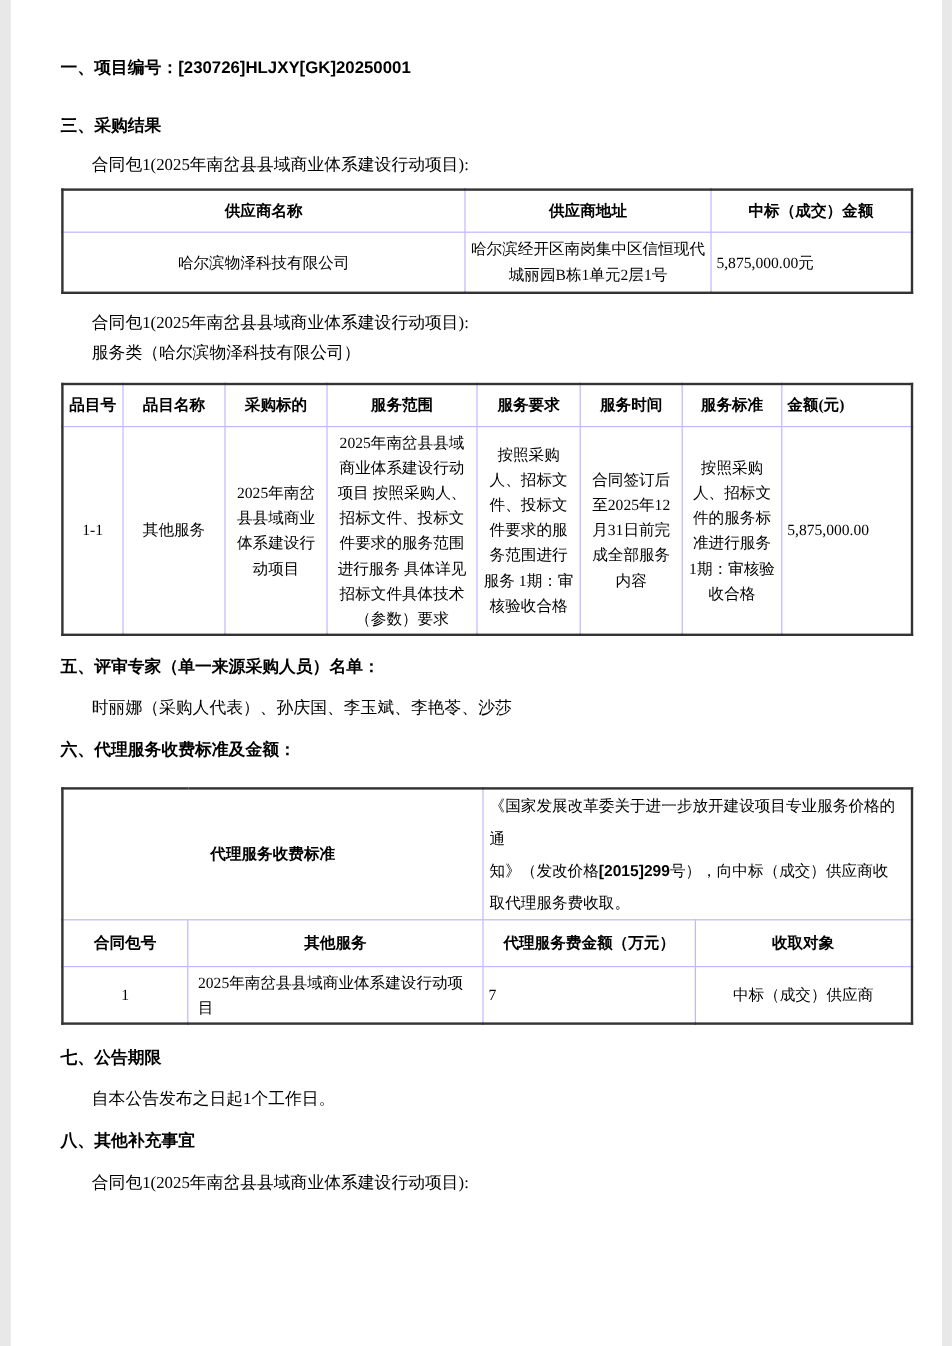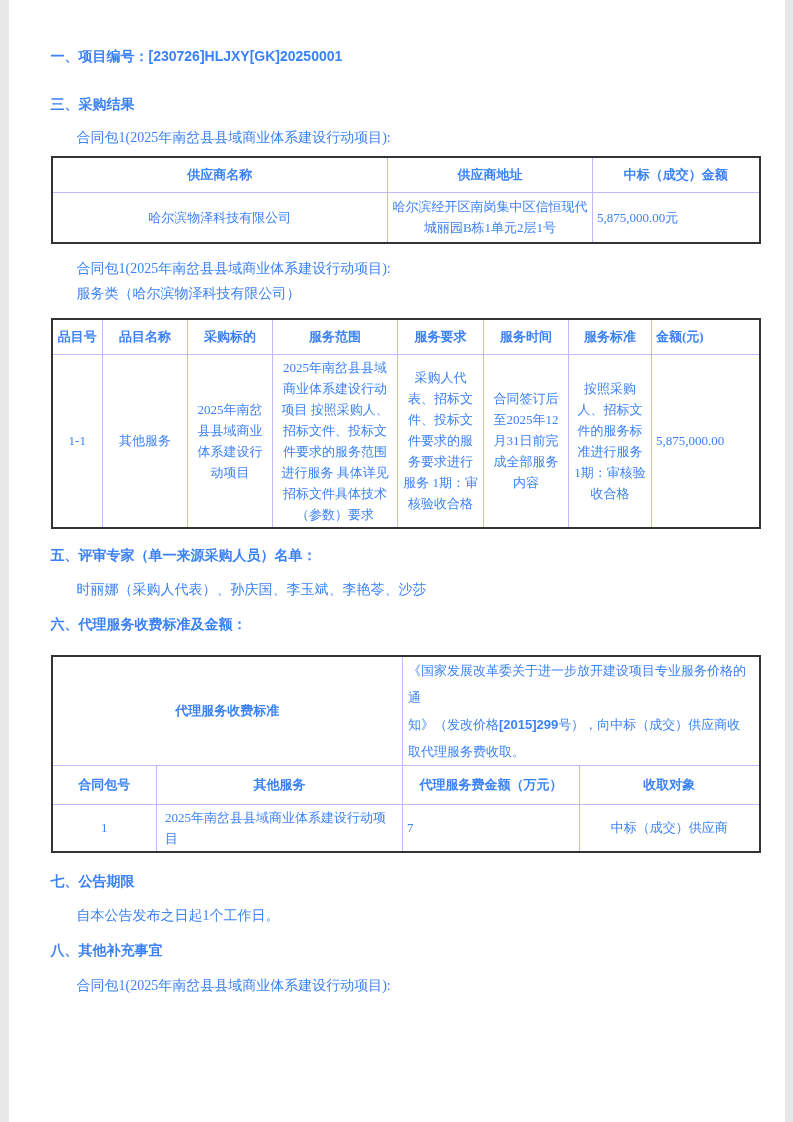--- a/index.html
+++ b/index.html
@@ -1,20 +1,20 @@
 <!DOCTYPE html>
 <html><head>
 <meta charset="utf-8">
 <style>
   * { margin:0; padding:0; box-sizing:border-box; }
   html,body { background:#e8e8e8; }
   .page {
     width:776px; height:1122px; background:#ffffff; position:relative;
     font-family:"Liberation Serif","DejaVu Serif",serif;
-    color:#3b82f6; overflow:hidden; margin:0 auto;
+    color:#000000; overflow:hidden; margin:0 auto;
   }
   .content { padding:48px 41px 0 42px; }
   .h { font-size:14px; font-weight:bold; line-height:16px; }
   .p { font-size:14px; line-height:16px; }
   .indent { margin-left:26px; }
   .latin { font-family:"Liberation Sans","DejaVu Sans",sans-serif; }
   .mt32 { margin-top:32px; } .mt17 { margin-top:17px; } .mt10 { margin-top:10px; }
   .mt14 { margin-top:14px; } .mt9  { margin-top:9px; }  .mt16 { margin-top:16px; }
   .mt19 { margin-top:19px; } .mt18 { margin-top:18px; } .mt22 { margin-top:22px; }
   .mt21 { margin-top:21px; }
@@ -96,21 +96,21 @@
         <th>服务要求</th>
         <th>服务时间</th>
         <th>服务标准</th>
         <th class="cell-right">金额(元)</th>
       </tr>
       <tr>
         <td>1-1</td>
         <td>其他服务</td>
         <td>2025年南岔县县域商业体系建设行动项目</td>
         <td>2025年南岔县县域商业体系建设行动项目 按照采购人、招标文件、投标文件要求的服务范围进行服务 具体详见招标文件具体技术（参数）要求</td>
-        <td>采购人代表、招标文件、投标文件要求的服务要求进行服务 1期：审核验收合格</td>
+        <td>按照采购人、招标文件、投标文件要求的服务范围进行服务 1期：审核验收合格</td>
         <td>合同签订后至2025年12月31日前完成全部服务内容</td>
         <td>按照采购人、招标文件的服务标准进行服务 1期：审核验收合格</td>
         <td class="cell-right">5,875,000.00</td>
       </tr>
     </tbody>
       </table>
 
     <div class="h mt19">五、评审专家（单一来源采购人员）名单：</div>
     <div class="p indent mt18">时丽娜（采购人代表）、孙庆国、李玉斌、李艳苓、沙莎</div>
 

